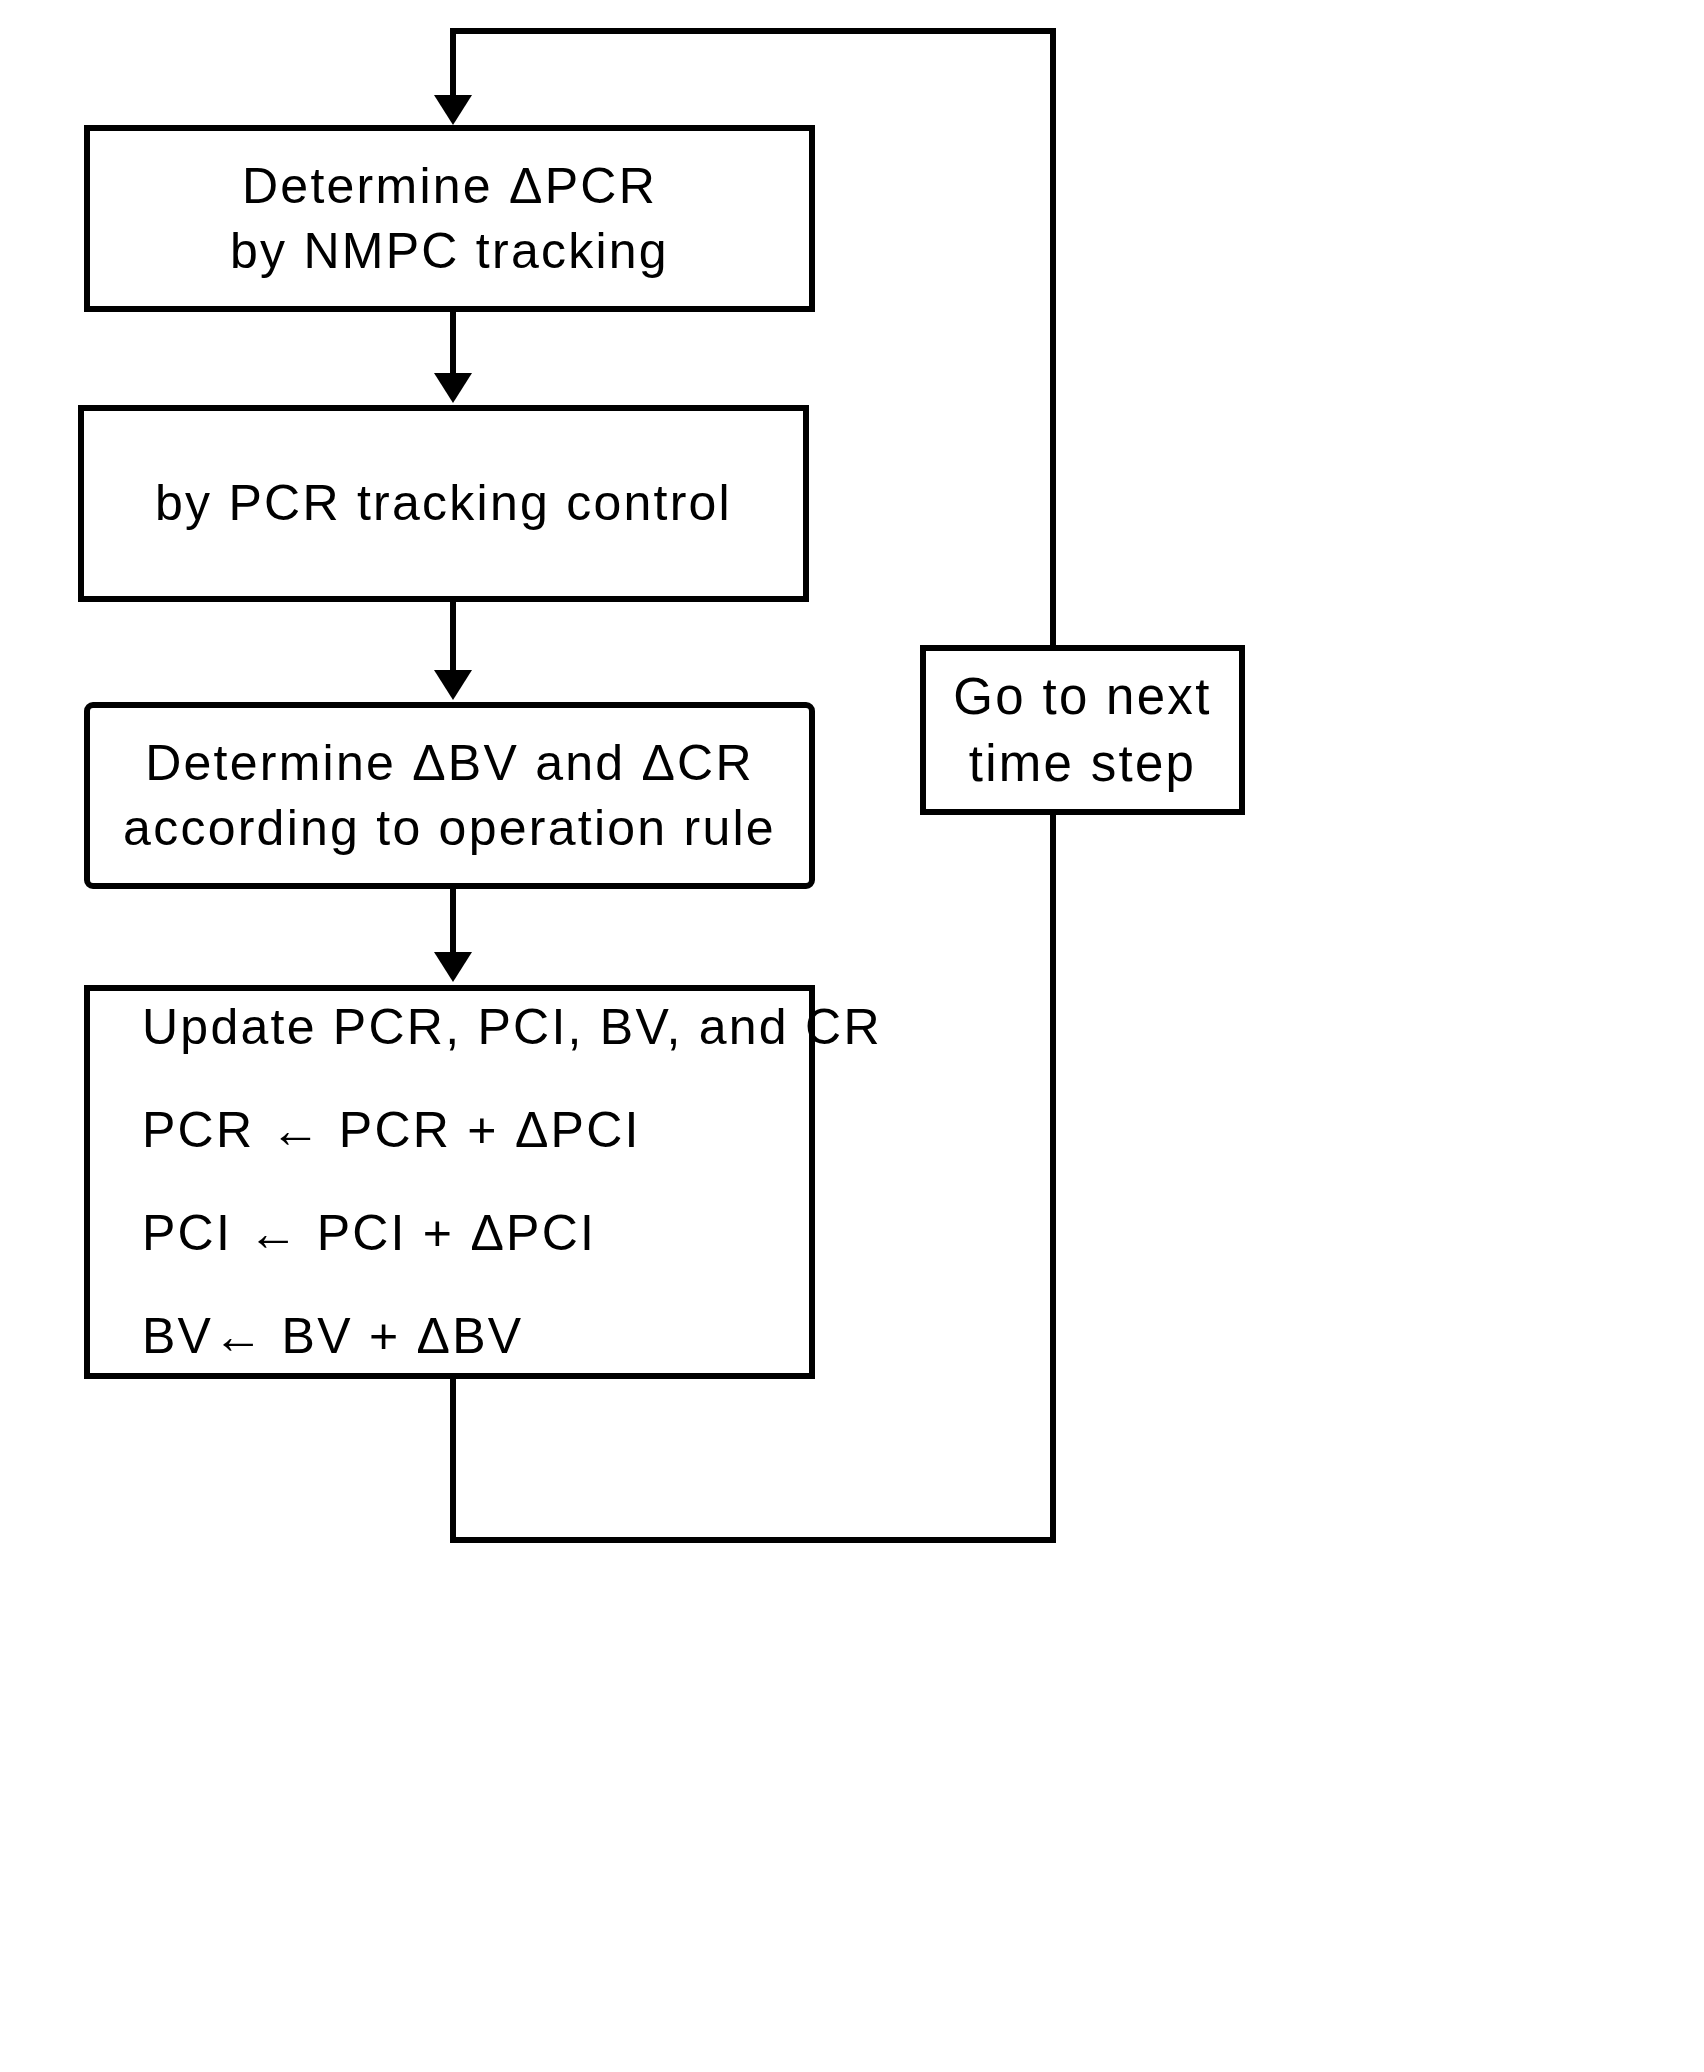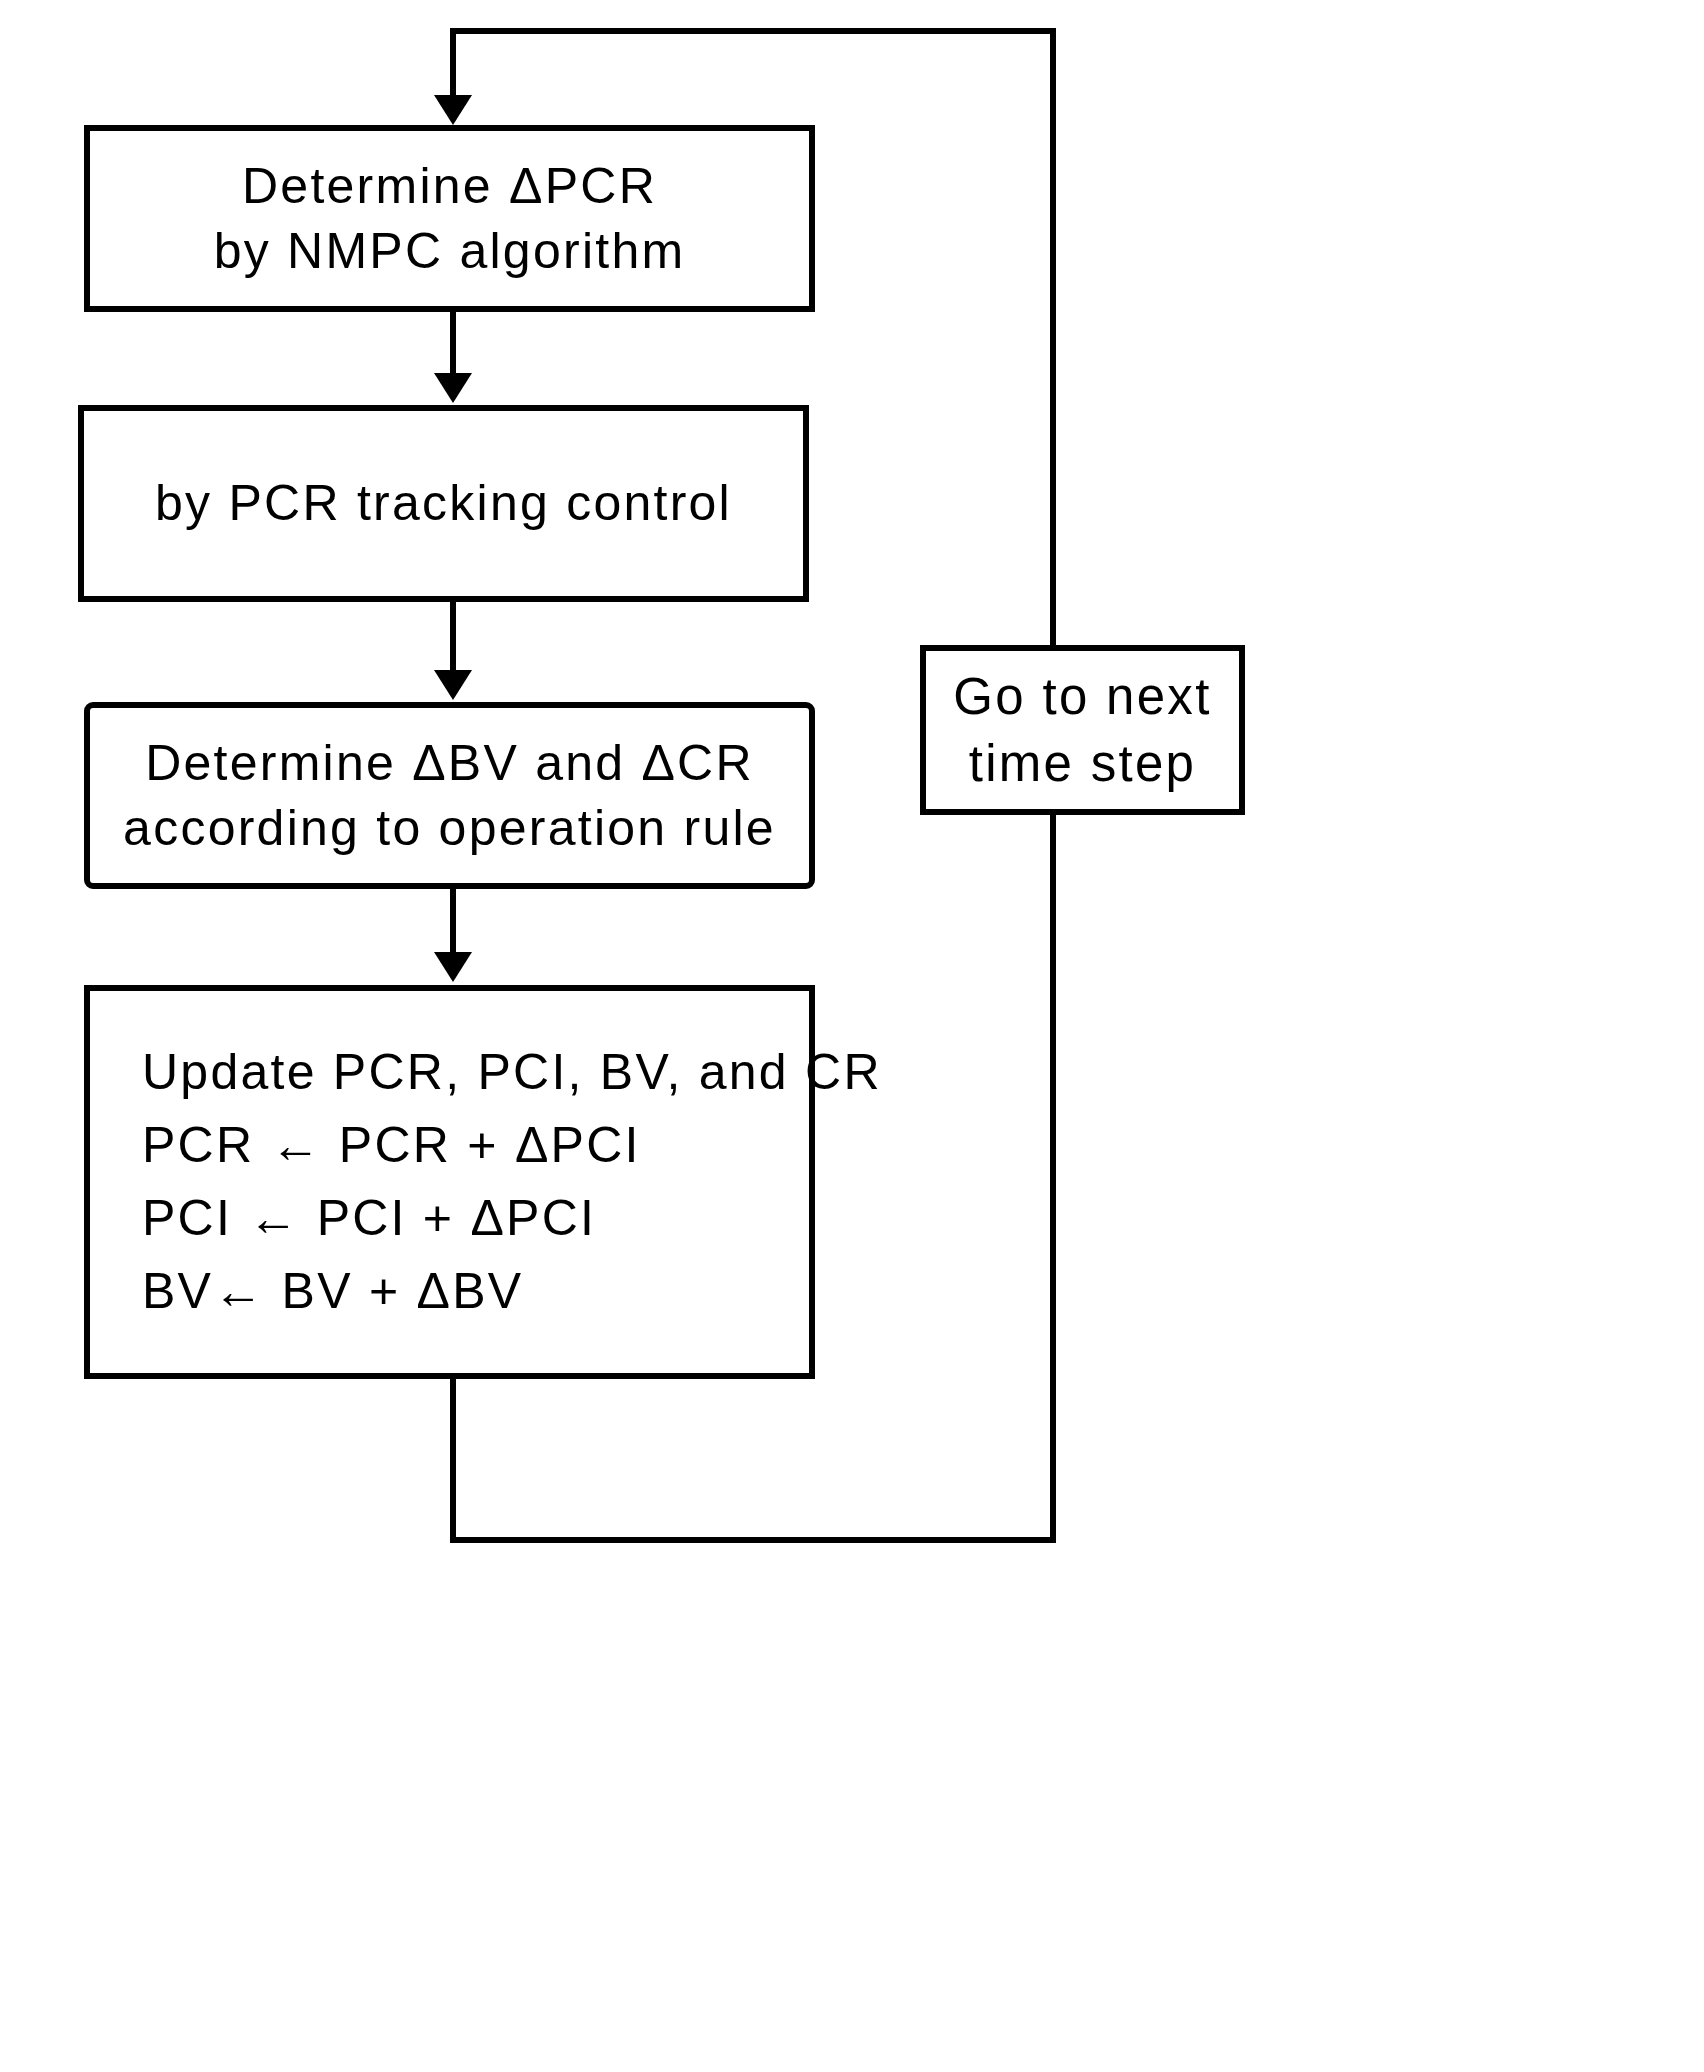--- a/index.html
+++ b/index.html
@@ -34,21 +34,21 @@
     letter-spacing: 0.045em;
     line-height: 1.30;
   }
 
   
   #box-determine-dpcr .line,
   #box-determine-dpci .line,
   #box-determine-dbv-dcr .line { font-size: 50px; }
 
   #box-update .line { font-size: 50px; line-height: 1.46; }
-  #box-update { padding-left: 52px; }
+  #box-update { padding-left: 52px; justify-content: space-between; }
 
   #box-go-next-step .line { font-size: 51px; line-height: 1.32; }
 
   
   .seg {
     position: absolute;
     background: #000000;
   }
   .arrowhead {
     position: absolute;
@@ -70,21 +70,21 @@
 
   <div class="seg" style="left:450px; top:1537px; width:606px; height:6px;"></div>
 
   <div class="seg" style="left:450px; top:1376px; width:6px; height:165px;"></div>
 
   <div class="seg" style="left:450px; top:28px; width:6px; height:72px;"></div>
   <div class="arrowhead" style="left:434px; top:95px;"></div>
 
   <div class="proc-box center" id="box-determine-dpcr" style="left:84px; top:125px; width:731px; height:187px;">
     <div class="line">Determine ΔPCR</div>
-    <div class="line">by NMPC algorithm</div>
+    <div class="line">by NMPC tracking</div>
   </div>
 
   <div class="seg" style="left:450px; top:312px; width:6px; height:63px;"></div>
   <div class="arrowhead" style="left:434px; top:373px;"></div>
 
   <div class="proc-box center" id="box-determine-dpci" style="left:78px; top:405px; width:731px; height:197px;">
     <div class="line">by PCR tracking control</div>
   </div>
 
   <div class="seg" style="left:450px; top:602px; width:6px; height:70px;"></div>

